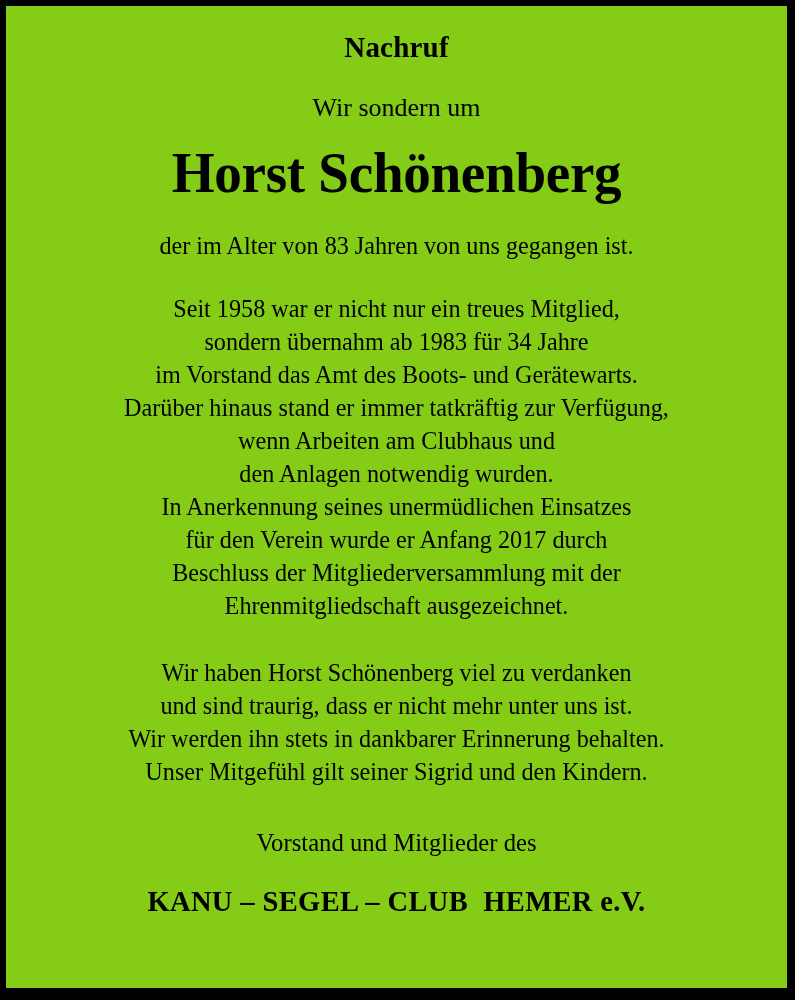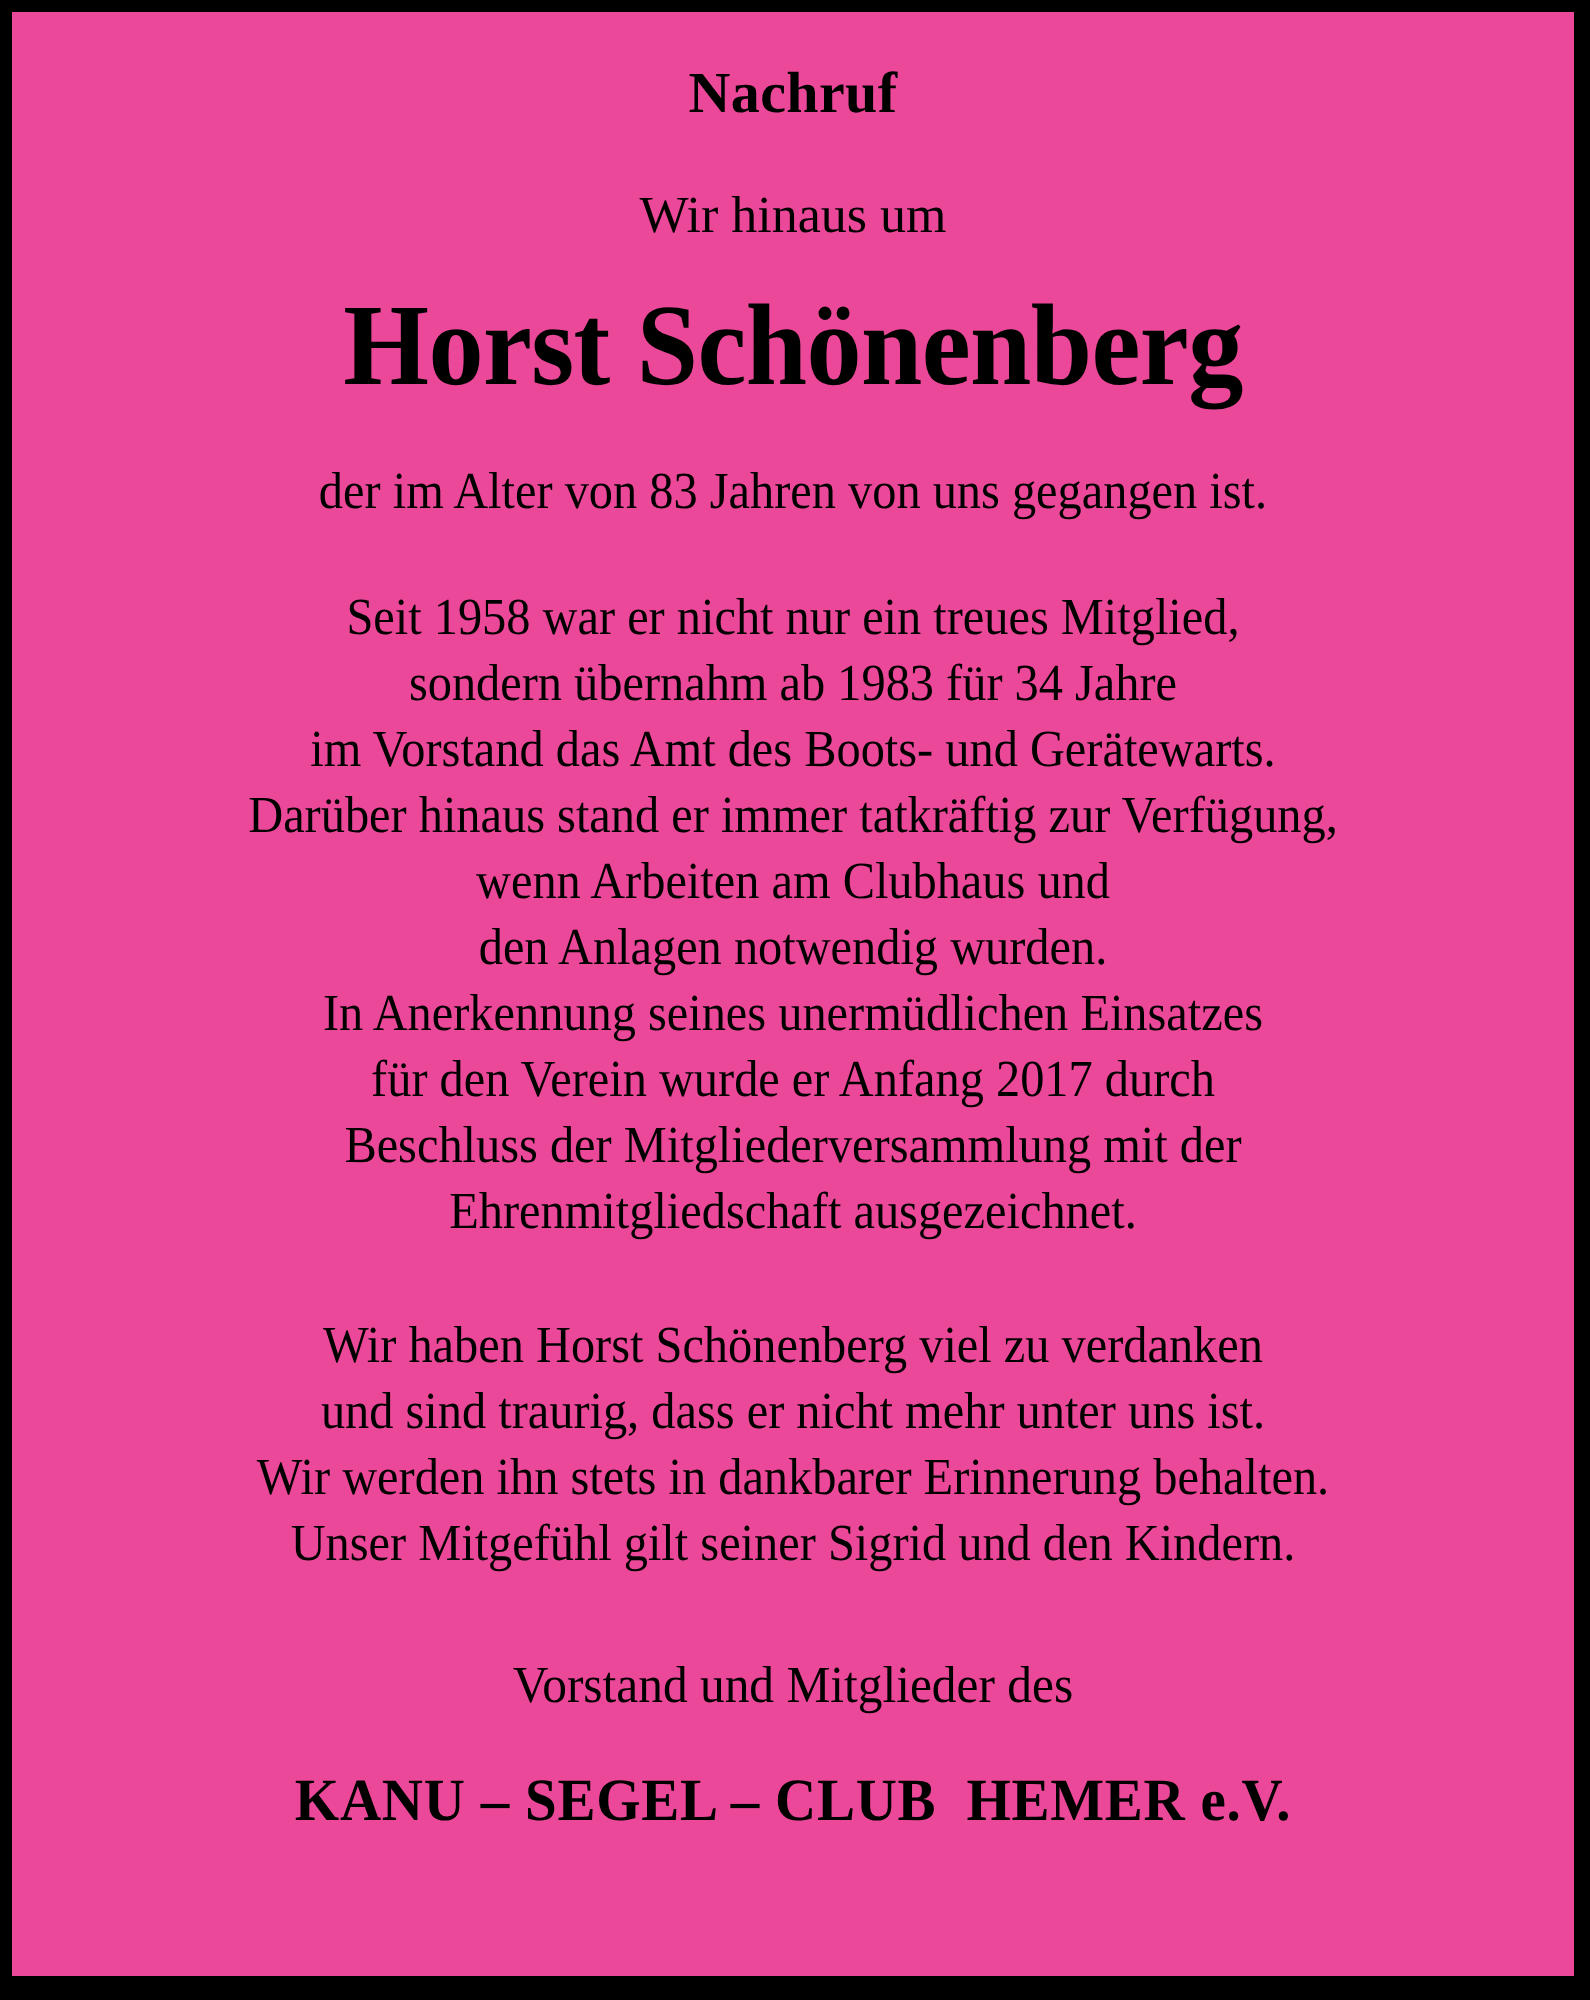--- a/index.html
+++ b/index.html
@@ -12,21 +12,21 @@
   body {
     font-family: "Liberation Serif", "DejaVu Serif", serif;
     color: #000000;
   }
 
   .notice {
     position: relative;
     width: 795px;
     height: 1000px;
     box-sizing: border-box;
-    background: #ec4899;
+    background: #84cc16;
     border-top: 6px solid #000000;
     border-left: 6px solid #000000;
     border-right: 8px solid #000000;
     border-bottom: 12px solid #000000;
     overflow: hidden;
   }
 
   .inner {
     box-sizing: border-box;
     width: 100%;
@@ -113,21 +113,21 @@
   }
 </style>
 </head>
 <body>
 
 <div class="notice">
   <div class="inner">
 
     <div class="title">Nachruf</div>
 
-    <div class="lead">Wir hinaus um</div>
+    <div class="lead">Wir sondern um</div>
 
     <div class="deceased-name">Horst Schönenberg</div>
 
     <div class="age-line">der im Alter von 83 Jahren von uns gegangen ist.</div>
 
     <div class="para para-memoriam">
       <span class="ln">Seit 1958 war er nicht nur ein treues Mitglied,</span>
       <span class="ln">sondern übernahm ab 1983 für 34 Jahre</span>
       <span class="ln">im Vorstand das Amt des Boots- und Gerätewarts.</span>
       <span class="ln">Darüber hinaus stand er immer tatkräftig zur Verfügung,</span>

